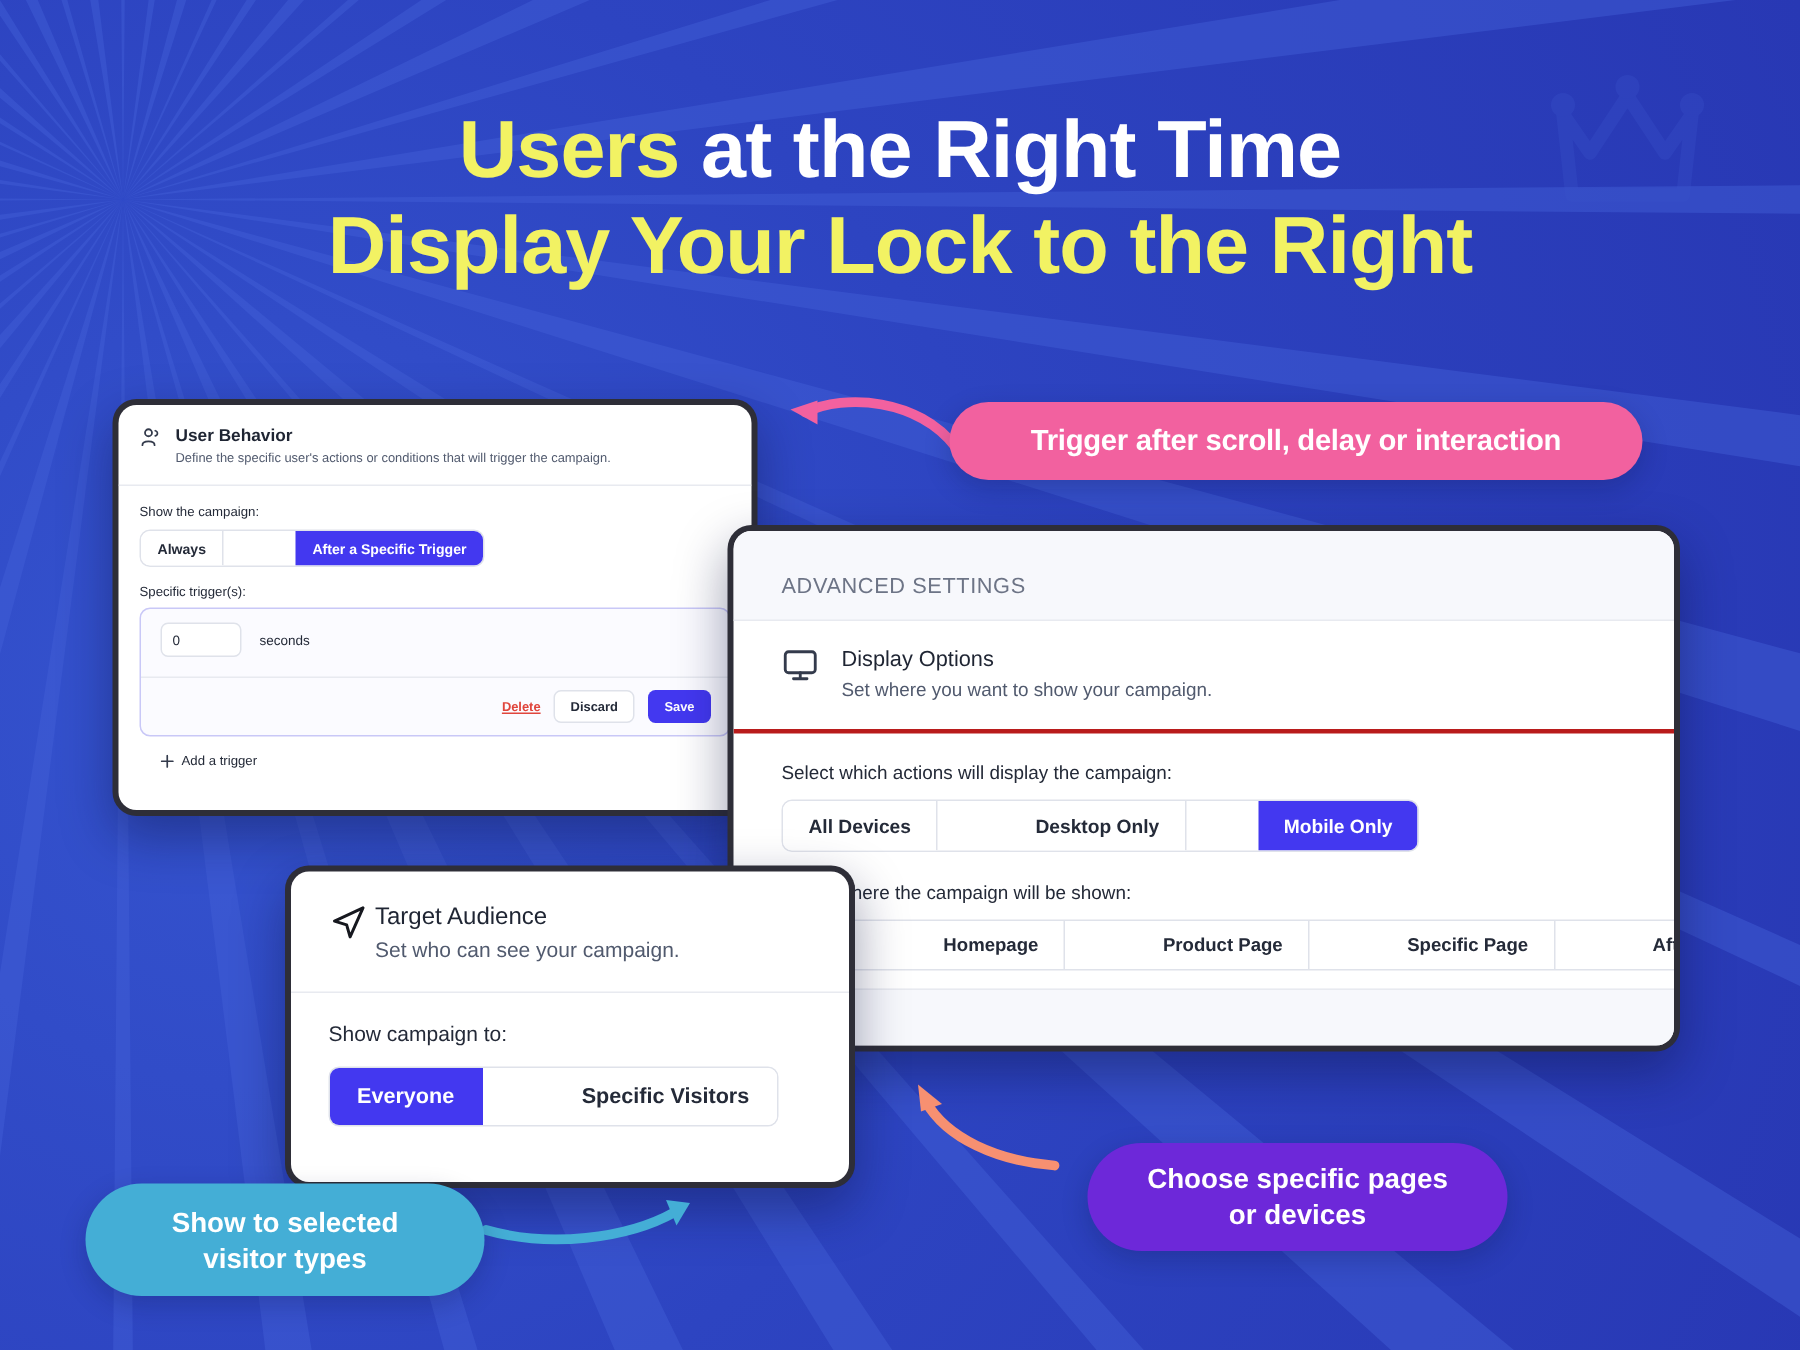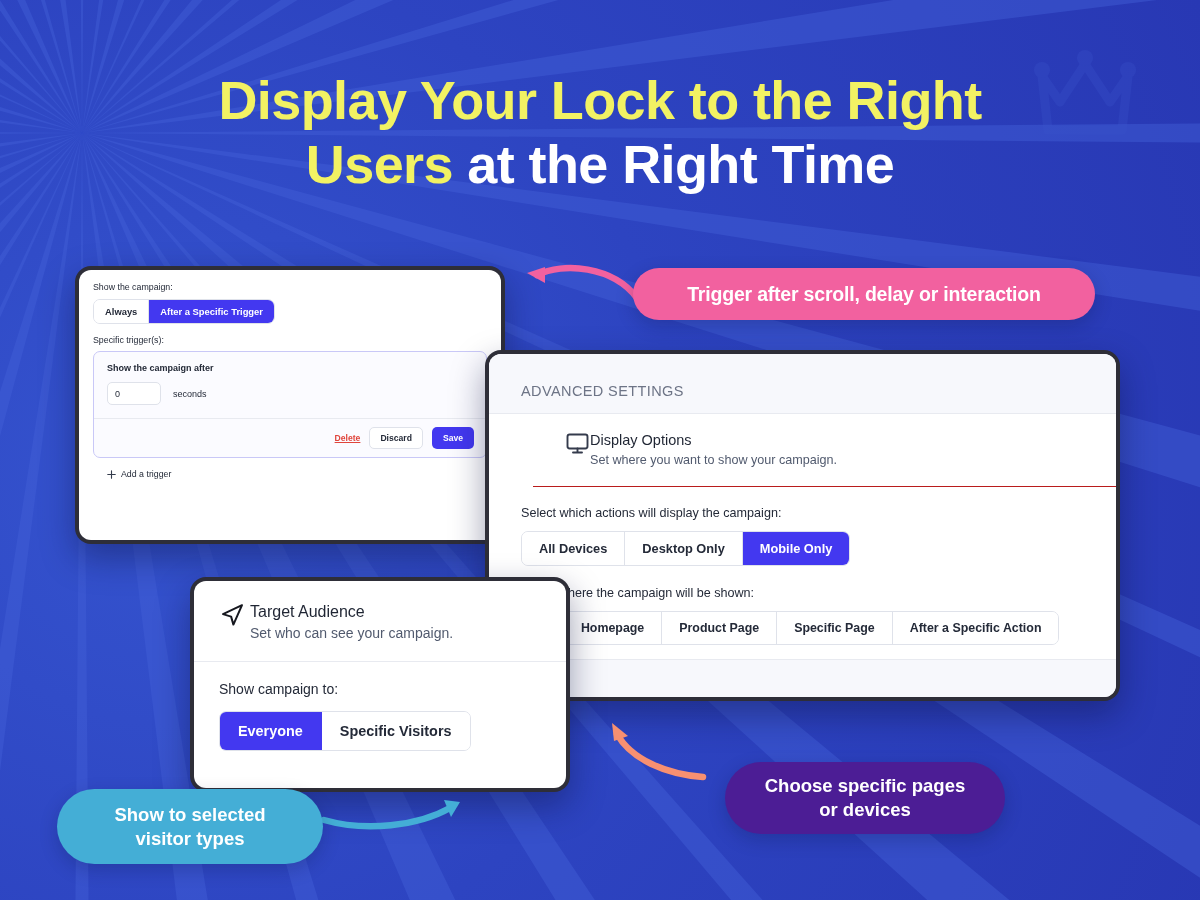--- a/index.html
+++ b/index.html
@@ -58,20 +58,21 @@
   .ico { flex: 0 0 auto; display: block; }
   .sec-label { color: #242a38; }
 
   
   .seg {
     display: inline-flex;
     border: 1px solid #dfe2ea;
     border-radius: 7px;
     overflow: hidden;
     background: #fff;
+    gap: 48px;
   }
   .seg > div {
     color: #242a38;
     background: #fff;
     white-space: nowrap;
     display: flex; align-items: center; justify-content: center;
     border-right: 1px solid #dfe2ea;
   }
   .seg > div:last-child { border-right: 0; }
   .seg > div.on { background: #4338f0; color: #fff; border-right-color: #4338f0; }
@@ -133,21 +134,21 @@
   }
 
   
   #card-advanced { left: 485px; top: 350px; width: 635px; height: 351px; z-index: 3; }
   #adv-title-bar {
     background: #f7f8fc;
     border-bottom: 1px solid #e8eaf0;
     padding: 29px 0 14px 32px;
   }
   #adv-title { font-size: 14.5px; font-weight: 500; color: #6d7486; letter-spacing: .4px; }
-  #card-advanced .panel-head { padding: 17px 0 17px 32px; border-bottom: 1px solid #b91c1c; gap: 0; margin-left: 44px; }
+  #card-advanced .panel-head { padding: 17px 0 17px 32px; border-bottom: 3px solid #b91c1c; gap: 15px; }
   #card-advanced .ht { font-size: 14.5px; font-weight: 500; line-height: 19px; }
   #card-advanced .hs { font-size: 12.6px; line-height: 17px; margin-top: 2px; }
   #adv-body { padding: 19px 0 0 32px; }
   #adv-lbl1 { font-size: 12.6px; }
   #adv-seg1 { margin-top: 11px; font-size: 12.8px; font-weight: 600; text-align: center; }
   #adv-seg1 > div { padding: 9px 17px; }
   #adv-lbl2 { font-size: 12.6px; margin-top: 20px; }
   #adv-seg2 { margin-top: 11px; font-size: 12.4px; font-weight: 600; }
   #adv-seg2 > div { padding: 9px 17px; }
   #adv-foot {
@@ -174,21 +175,21 @@
     text-align: center;
     font-weight: 700;
     box-shadow: 0 6px 18px rgba(10,16,60,.22);
   }
   #pill-trigger {
     left: 633px; top: 268px; width: 462px; height: 52px;
     background: #f2619f; font-size: 19.5px; letter-spacing: -.2px;
   }
   #pill-pages {
     left: 725px; top: 762px; width: 280px; height: 72px;
-    background: #4c1d95; font-size: 18.5px; line-height: 24px;
+    background: #6d28d9; font-size: 18.5px; line-height: 24px;
   }
   #pill-visitors {
     left: 57px; top: 789px; width: 266px; height: 75px;
     background: #44aed6; font-size: 18.5px; line-height: 24px;
   }
 
   
   .arrow { position: absolute; z-index: 7; }
   #arrow-pink { left: 515px; top: 258px; }
   #arrow-orange { left: 595px; top: 714px; }
@@ -250,25 +251,25 @@
   <svg id="bg-crown" width="110" height="95" viewBox="0 0 110 95">
     <path d="M12 28 L30 54 L55 16 L80 54 L98 28 L92 82 L18 82 Z" fill="none" stroke="#3a53cb" stroke-width="9" stroke-linejoin="round" stroke-linecap="round"></path>
     <circle cx="12" cy="22" r="8" fill="#3a53cb"></circle>
     <circle cx="55" cy="10" r="8" fill="#3a53cb"></circle>
     <circle cx="98" cy="22" r="8" fill="#3a53cb"></circle>
   </svg>
 </div>
 
 <h1 id="headline">
   <span class="l">
-    <span class="w-y">Display Your Lock to the Right</span>
+    <span class="w-y">Users</span>
+    <span class="w-w">at the Right Time</span>
   </span>
   <span class="l">
-    <span class="w-y">Users</span>
-    <span class="w-w">at the Right Time</span>
+    <span class="w-y">Display Your Lock to the Right</span>
   </span>
 </h1>
 
 <svg class="arrow" id="arrow-pink" width="125" height="72" viewBox="0 0 125 72">
   <path d="M122 40 C98 8, 48 4, 22 17" fill="none" stroke="#f2619f" stroke-width="6.5" stroke-linecap="round"></path>
   <path d="M12 15 L30 9 L30 25 Z" fill="#f2619f"></path>
 </svg>
 
 <svg class="arrow" id="arrow-orange" width="120" height="80" viewBox="0 0 120 80">
   <path d="M108 63 C70 60, 36 45, 22 20" fill="none" stroke="#f79071" stroke-width="6.5" stroke-linecap="round"></path>
@@ -314,32 +315,42 @@
           <div>After a Specific Action</div>
         </div>
     </div>
 
     <div id="adv-foot"></div>
   </div>
 </div>
 
 <div class="card-shell" id="card-behavior">
   <div class="card-inner">
+    <div class="panel-head">
+      <svg class="ico" width="15" height="15" viewBox="0 0 20 20">
+        <circle cx="8" cy="6" r="3.1" fill="none" stroke="#343b4c" stroke-width="1.6"></circle>
+        <path d="M2.6 17 C2.6 12.6, 13.4 12.6, 13.4 17" fill="none" stroke="#343b4c" stroke-width="1.6" stroke-linecap="round"></path>
+        <path d="M14 4.2 C16.6 4.8, 16.6 8.2, 14 8.8" fill="none" stroke="#343b4c" stroke-width="1.5" stroke-linecap="round"></path>
+      </svg>
+      <div class="htxt">
+        <div class="ht">User Behavior</div>
+        <div class="hs">Define the specific user's actions or conditions that will trigger the campaign.</div>
+      </div>
+    </div>
 
     <div id="cb-body">
       <div class="sec-label" id="cb-lbl1">Show the campaign:</div>
       <div class="seg" id="cb-seg1">
           <div>Always</div>
           <div class="on">After a Specific Trigger</div>
         </div>
 
       <div class="sec-label" id="cb-lbl2">Specific trigger(s):</div>
 
       <div id="trigger-box">
-        <div id="tb-title">Show the campaign after</div>
         <div id="tb-row">
           <input id="tb-input" type="text" value="0" style="">
           <span id="tb-unit">seconds</span>
         </div>
         <div id="tb-foot">
           <button id="btn-delete">Delete</button>
           <button id="btn-discard">Discard</button>
           <button id="btn-save">Save</button>
         </div>
       </div>

